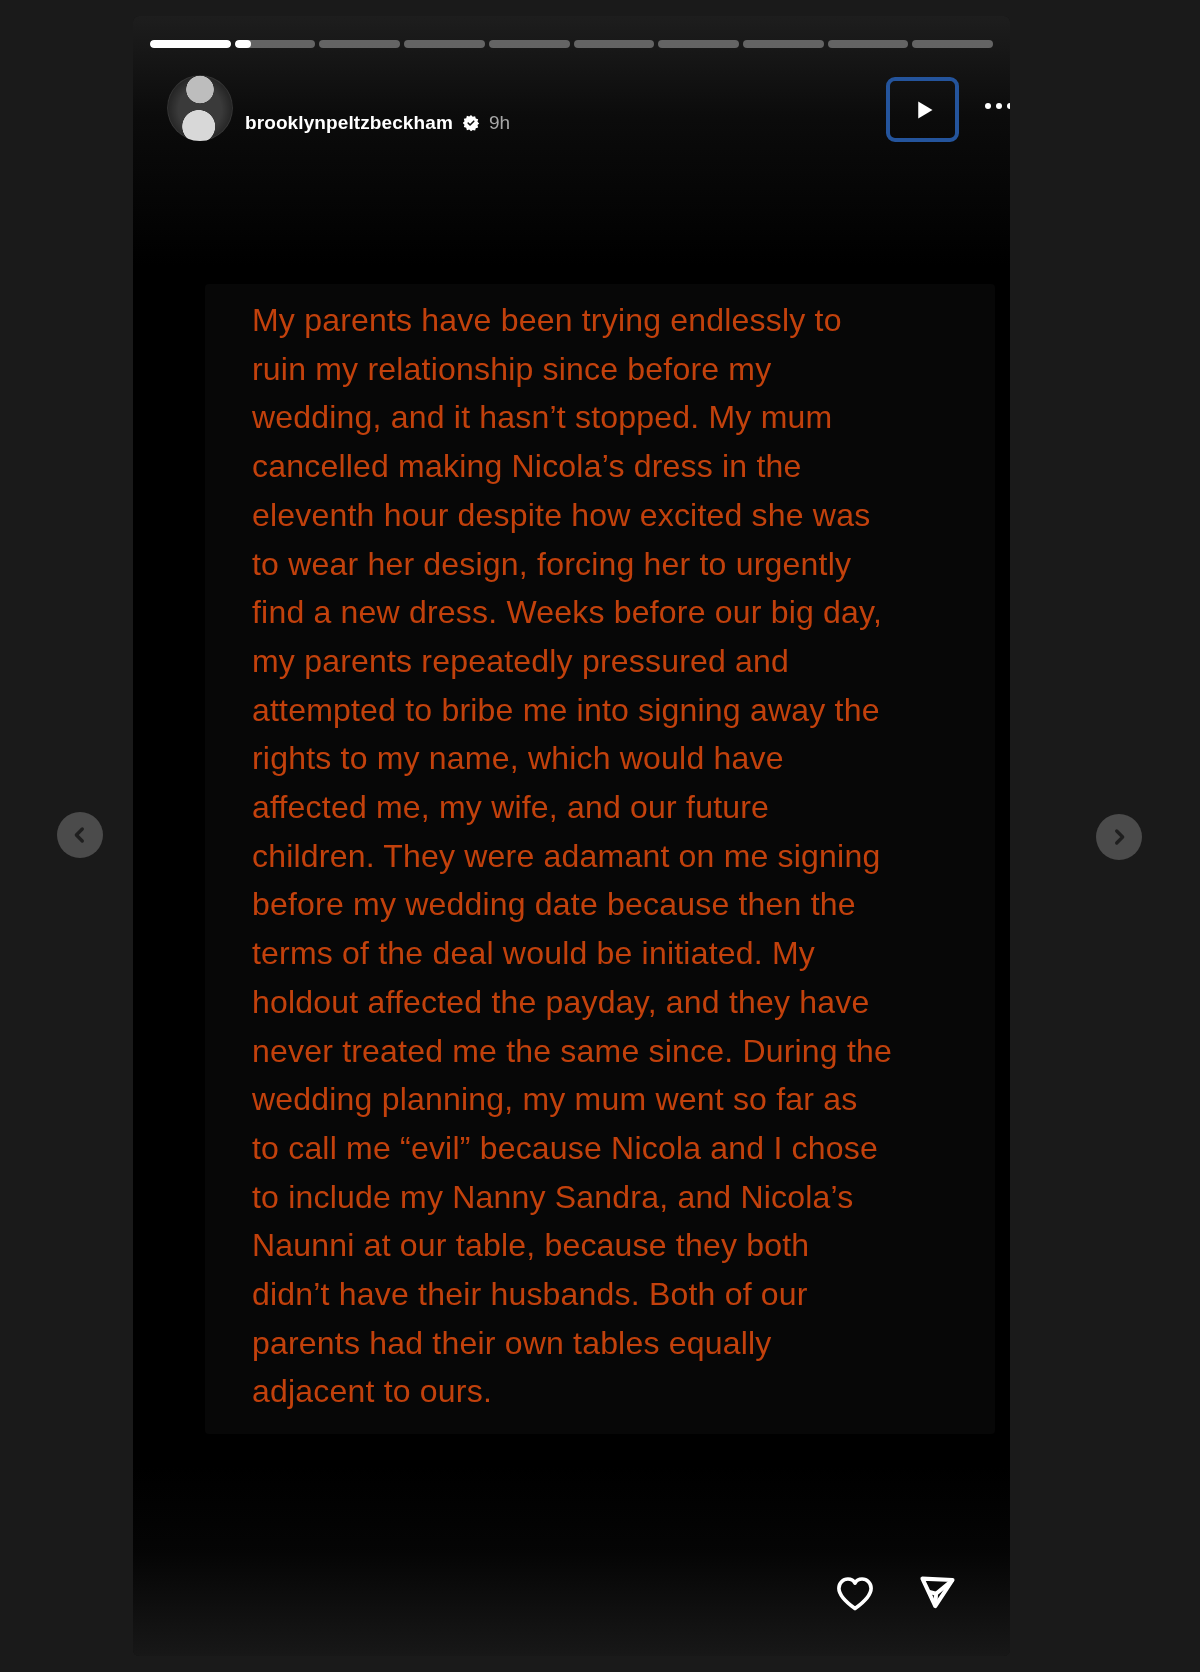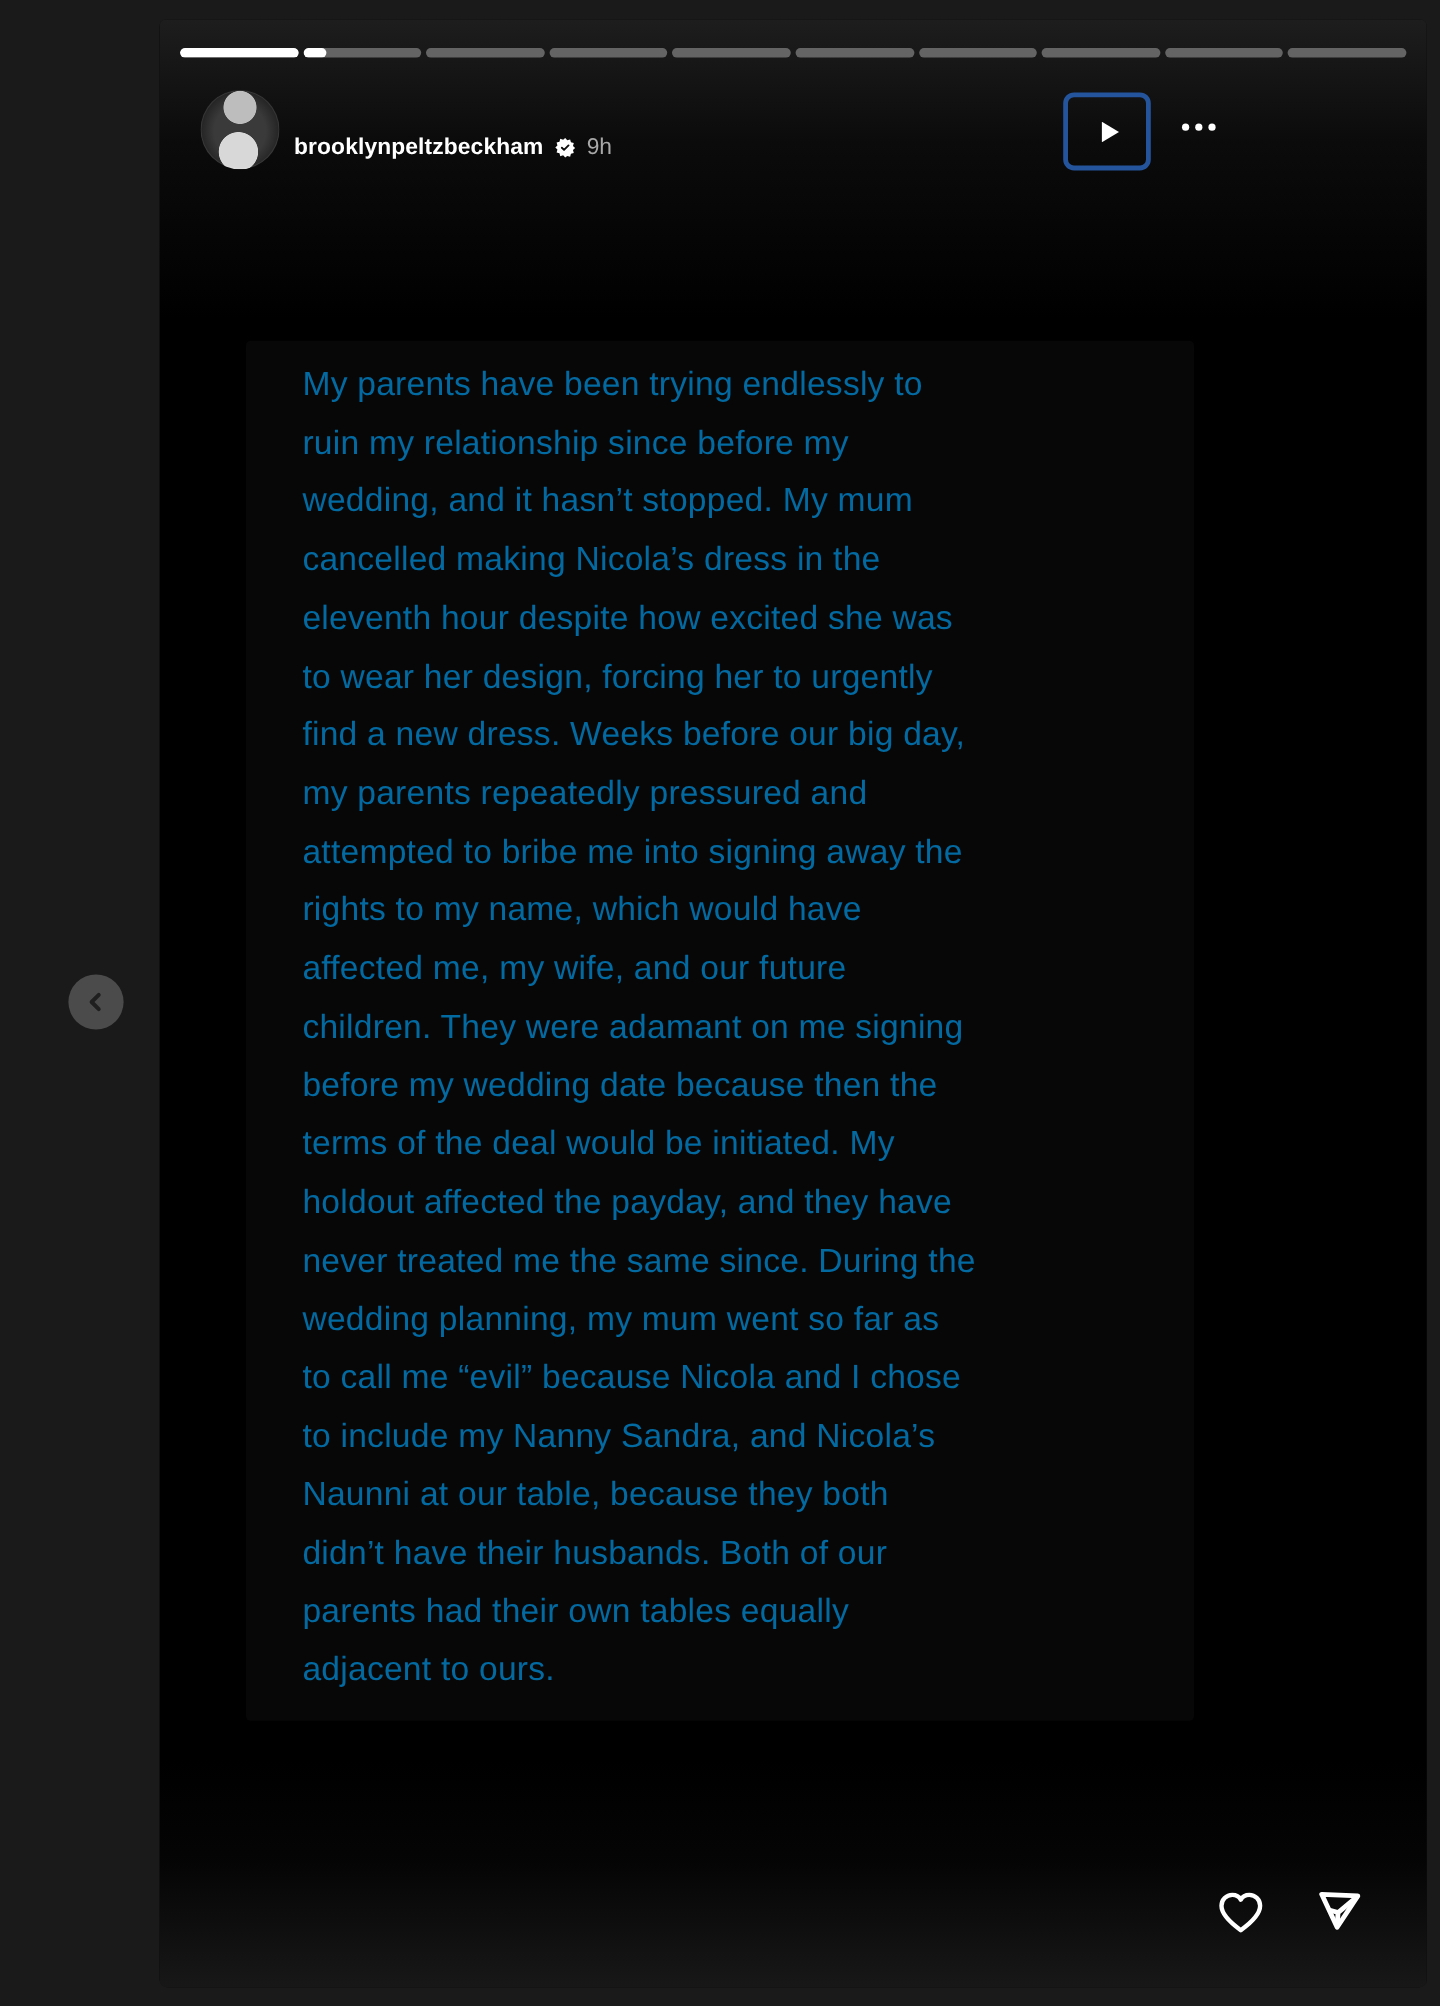--- a/index.html
+++ b/index.html
@@ -3,21 +3,21 @@
 <meta charset="utf-8">
 <style>
   html,body{margin:0;padding:0;}
   body{
     width:1200px;height:1672px;position:relative;
     background:#1a1a1a;overflow:hidden;
     font-family:"Liberation Sans",sans-serif;
     -webkit-font-smoothing:antialiased;
   }
   .story-card{
-    position:absolute;left:133px;top:16px;width:1056px;height:1640px;
+    position:absolute;left:133px;top:16px;width:877px;height:1640px;
     background:#000;border-radius:6px;overflow:hidden;
   }
   .top-gradient{
     position:absolute;top:0;left:0;right:0;height:250px;
     background:linear-gradient(180deg,rgba(70,70,70,.42) 0%,rgba(45,45,45,.25) 40%,rgba(0,0,0,0) 100%);
     pointer-events:none;
   }
   .bottom-gradient{
     position:absolute;bottom:0;left:0;right:0;height:190px;
     background:linear-gradient(0deg,rgba(62,62,62,.38) 0%,rgba(30,30,30,.15) 55%,rgba(0,0,0,0) 100%);
@@ -61,21 +61,21 @@
     display:flex;align-items:center;justify-content:center;gap:5px;cursor:pointer;
   }
   .more-btn i{width:6px;height:6px;border-radius:50%;background:#fff;}
   
   .text-backdrop{
     position:absolute;left:72px;top:268px;width:790px;height:1150px;
     background:rgba(255,255,255,.028);border-radius:4px;pointer-events:none;
   }
   .story-text{
     position:absolute;left:119px;top:280px;width:700px;
-    color:#0369a1;font-size:28px;line-height:48.7px;letter-spacing:.2px;
+    color:#c2410c;font-size:32px;line-height:48.7px;letter-spacing:.2px;
     white-space:pre-line;
   }
   
   .footer-actions{
     position:absolute;right:50px;bottom:40px;
     display:flex;align-items:center;gap:36px;
   }
   .icon-btn{width:46px;height:46px;display:flex;align-items:center;justify-content:center;cursor:pointer;}
   
   .nav-btn{

